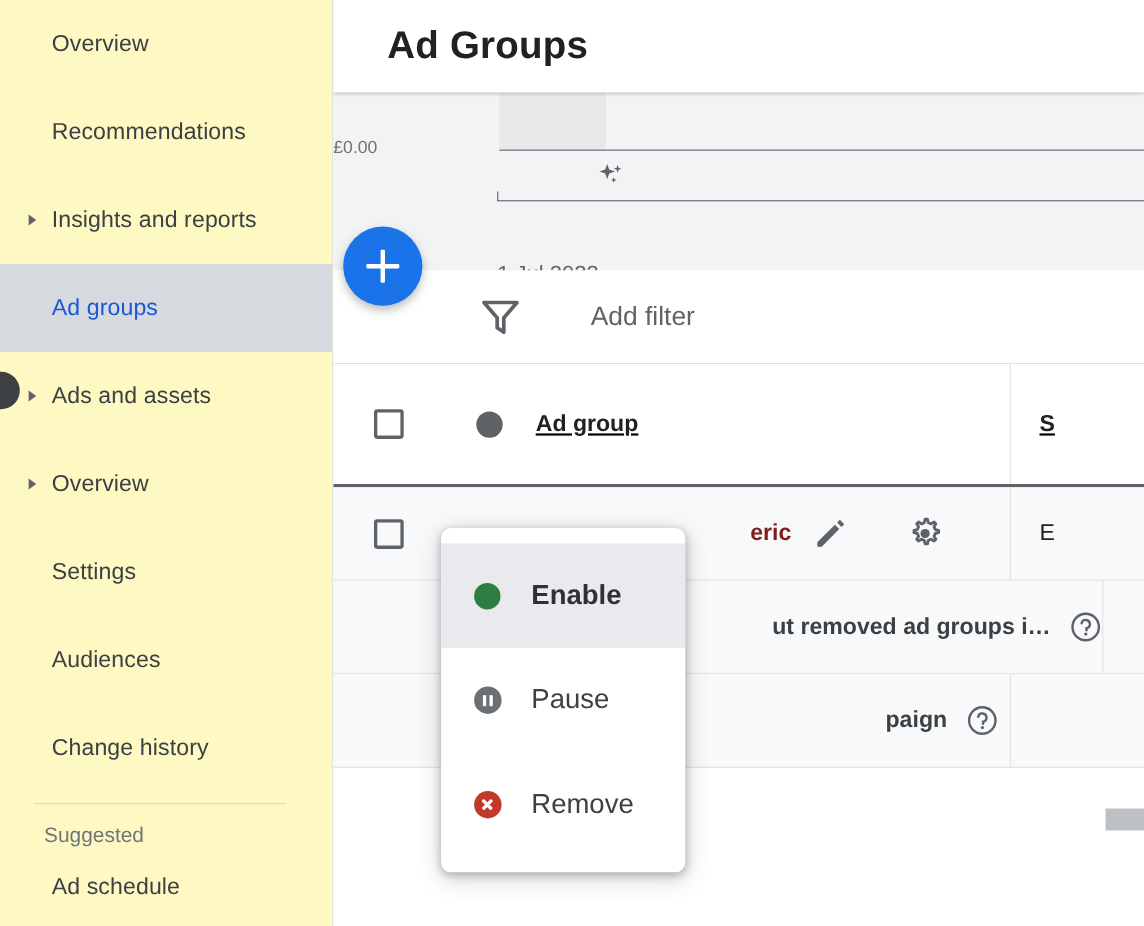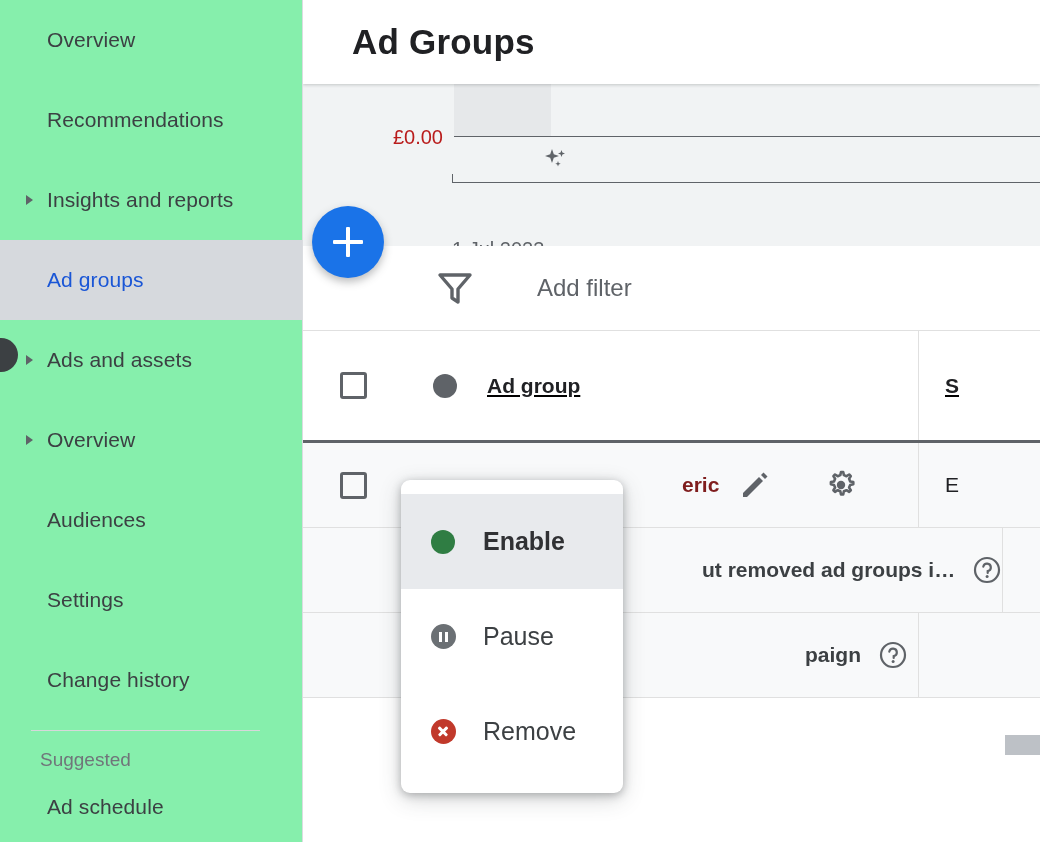--- a/index.html
+++ b/index.html
@@ -7,21 +7,21 @@
     width: 1040px; height: 842px;
     overflow: hidden;
     font-family: "Liberation Sans", sans-serif;
     background: #ffffff;
   }
   .app { position: relative; width: 1040px; height: 842px; display: flex; }
 
   
   .sidebar {
     width: 303px; height: 842px;
-    background: #86efac;
+    background: #fef9c3;
     border-right: 1px solid #dadce0;
     position: relative;
     flex: 0 0 303px;
     overflow: hidden;
   }
   .nav-item {
     height: 80px;
     display: flex;
     align-items: center;
     padding-left: 22px;
@@ -120,23 +120,22 @@
   .chart-baseline-tick {
     position: absolute;
     left: 149px; top: 90px;
     width: 1px; height: 9px;
     background: #5f6368;
   }
   .chart-ylabel {
     position: absolute;
     left: 0; top: 42px;
     width: 140px;
-    text-align: right;
-    font-size: 20px;
-    color: #b91c1c;
+    font-size: 16px;
+    color: #737373;
     white-space: nowrap;
   }
   .chart-xlabel {
     position: absolute;
     left: 149px; top: 110px;
     font-size: 20px;
     color: #5f6368;
     white-space: nowrap;
     margin-top: 44px;
   }
@@ -379,26 +378,26 @@
       <span class="caret">
         <svg width="10" height="12" viewBox="0 0 10 12">
             <path d="M1 1 L8 6 L1 11 Z" fill="#5f6368"></path>
           </svg>
       </span>
       <span class="nav-label">Overview</span>
     </div>
 
     <div class="nav-item">
       <span class="caret empty"></span>
+      <span class="nav-label">Settings</span>
+    </div>
+
+    <div class="nav-item">
+      <span class="caret empty"></span>
       <span class="nav-label">Audiences</span>
-    </div>
-
-    <div class="nav-item">
-      <span class="caret empty"></span>
-      <span class="nav-label">Settings</span>
     </div>
 
     <div class="nav-item">
       <span class="caret empty"></span>
       <span class="nav-label">Change history</span>
     </div>
 
     <div class="nav-divider"></div>
     <div class="nav-section-title">Suggested</div>
 

